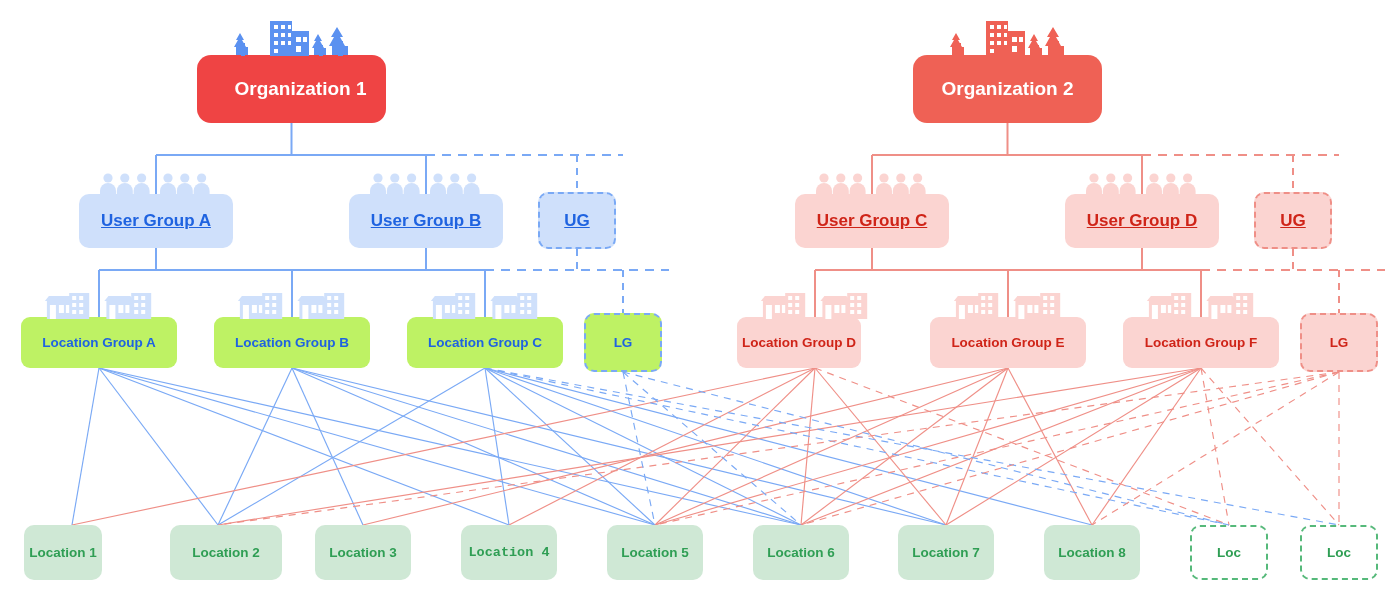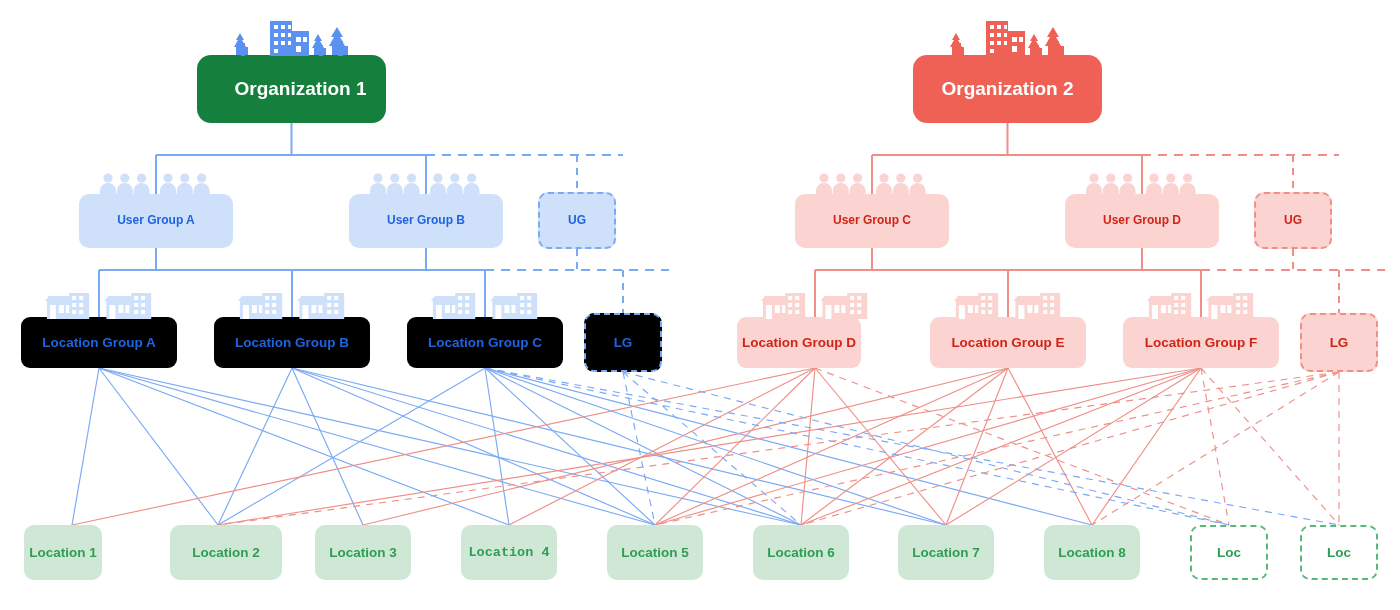--- a/index.html
+++ b/index.html
@@ -2,27 +2,27 @@
 <html><head>
 <meta charset="utf-8">
 <style>
   html,body{margin:0;padding:0;background:#ffffff;}
   body{font-family:"Liberation Sans",sans-serif;}
   #stage{position:relative;width:1400px;height:610px;overflow:hidden;background:#fff;}
   #wires{position:absolute;left:0;top:0;width:1400px;height:610px;}
   .node{position:absolute;box-sizing:border-box;display:flex;align-items:center;
         justify-content:center;text-align:center;font-weight:bold;line-height:1.15;}
   .org{border-radius:14px;color:#ffffff;font-size:19px;}
-  .org.blue{background:#15803d;padding-left:18px;}
+  .org.blue{background:#ef4444;padding-left:18px;}
   .org.red{background:#ef6155;}
-  .ug{border-radius:10px;font-size:12px;}
+  .ug{border-radius:10px;font-size:17px;text-decoration:underline;}
   .ug.blue{background:#cfe0fb;color:#1f63e0;}
   .ug.red{background:#fbd4d1;color:#cf2418;}
   .lg{border-radius:9px;font-size:13.5px;}
-  .lg.blue{background:#000000;color:#1f63e0;}
+  .lg.blue{background:#bef264;color:#1f63e0;}
   .lg.red{background:#fbd4d1;color:#cf2418;}
   .loc{border-radius:10px;font-size:13.5px;background:#cfe8d5;color:#2f9e54;}
   .ghost{background:transparent;border-radius:10px;border:2px dashed;}
   .ghost.blue{border-color:#7aa9f5;color:#1f63e0;}
   .ghost.red{border-color:#ef8f87;color:#cf2418;}
   .ghost.green{border-color:#56b97a;color:#2f9e54;}
   .deco{position:absolute;pointer-events:none;}
 </style>
 </head>
 <body>

